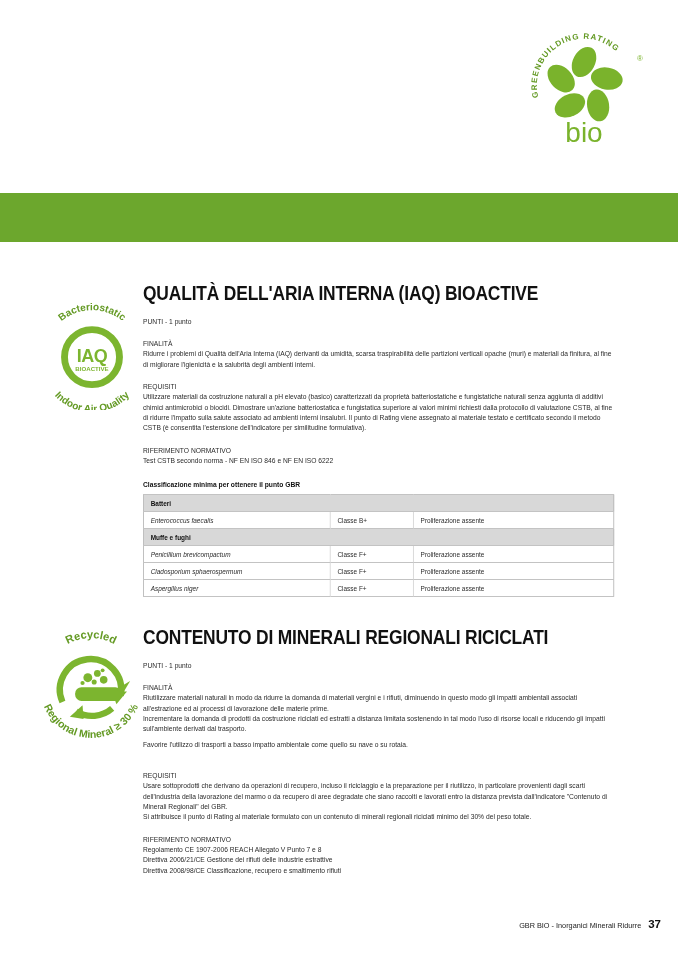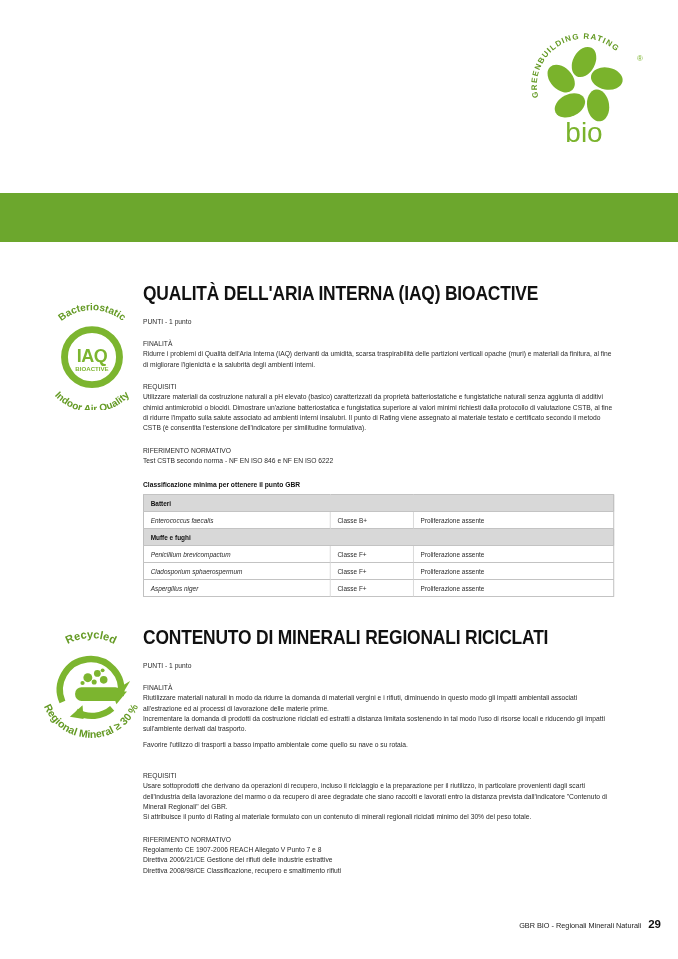--- a/index.html
+++ b/index.html
@@ -205,15 +205,15 @@
 
   <div class="block">
     <div class="body-txt">RIFERIMENTO NORMATIVO</div>
     <p class="body-txt">Regolamento CE 1907-2006 REACH Allegato V Punto 7 e 8</p>
     <p class="body-txt">Direttiva 2006/21/CE Gestione dei rifiuti delle industrie estrattive</p>
     <p class="body-txt">Direttiva 2008/98/CE Classificazione, recupero e smaltimento rifiuti</p>
   </div>
 </div>
 
 <div class="footer">
-  <span class="footer-text">GBR BIO - Regionali Minerali Naturali</span>
-  <span class="footer-page">29</span>
+  <span class="footer-text">GBR BIO - Inorganici Minerali Ridurre</span>
+  <span class="footer-page">37</span>
 </div>
 
 </body></html>

